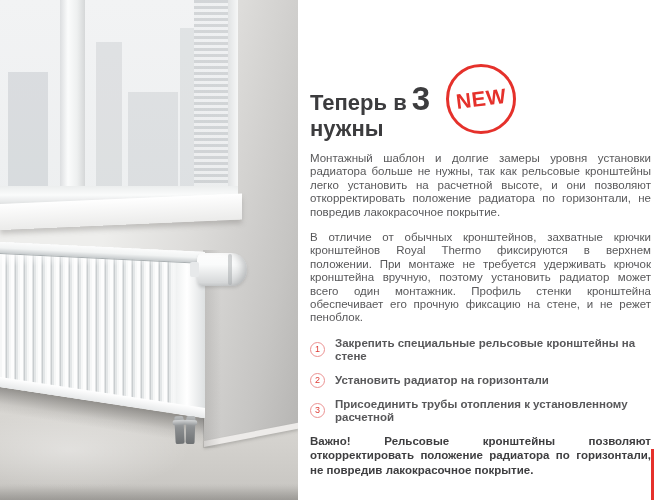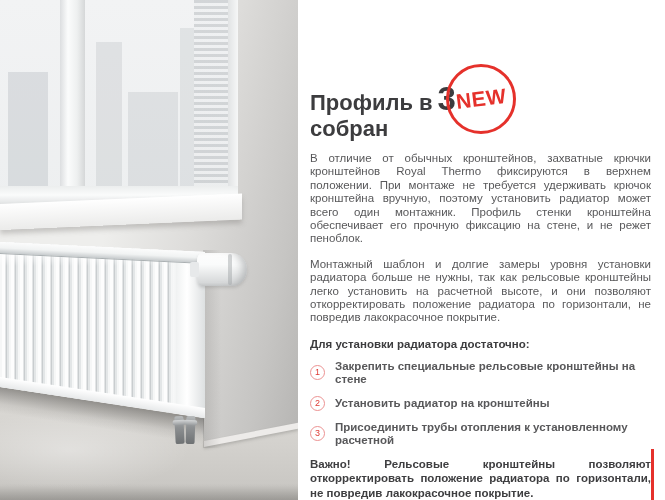--- a/index.html
+++ b/index.html
@@ -124,37 +124,36 @@
       <div class="rad-top"></div>
       <div class="rad-bottomband"></div>
     </div>
     <div class="valve"></div>
     <div class="bvalve bv1"></div>
     <div class="bvalve bv2"></div>
   </div>
 
   <div class="content">
     <h1 class="title">
-      <span class="title-line"><span>Профиль в</span><span class="title-big">3</span></span>
-      <span class="title-line">собран</span>
+      <span class="title-line"><span>Теперь в</span><span class="title-big">3</span></span>
+      <span class="title-line">нужны</span>
     </h1>
 
+    <p class="para">Монтажный шаблон и долгие замеры уровня установки радиатора больше не нужны, так как рельсовые кронштейны легко установить на расчетной высоте, и они позволяют откорректировать положение радиатора по горизонтали, не повредив лакокрасочное покрытие.</p>
     <p class="para">В отличие от обычных кронштейнов, захватные крючки кронштейнов Royal Thermo фиксируются в верхнем положении. При монтаже не требуется удерживать крючок кронштейна вручную, поэтому установить радиатор может всего один монтажник. Профиль стенки кронштейна обеспечивает его прочную фиксацию на стене, и не режет пеноблок.</p>
-    <p class="para">Монтажный шаблон и долгие замеры уровня установки радиатора больше не нужны, так как рельсовые кронштейны легко установить на расчетной высоте, и они позволяют откорректировать положение радиатора по горизонтали, не повредив лакокрасочное покрытие.</p>
 
-    <p class="subhead">Для установки радиатора достаточно:</p>
 
     <div class="steps">
       <div class="step">
         <span class="step-num">1</span>
         <span class="step-text">Закрепить специальные рельсовые кронштейны на стене</span>
       </div>
       <div class="step">
         <span class="step-num">2</span>
-        <span class="step-text">Установить радиатор на кронштейны</span>
+        <span class="step-text">Установить радиатор на горизонтали</span>
       </div>
       <div class="step">
         <span class="step-num">3</span>
         <span class="step-text">Присоединить трубы отопления к установленному расчетной</span>
       </div>
     </div>
 
     <p class="important">Важно! Рельсовые кронштейны позволяют откорректировать положение радиатора по горизонтали, не повредив лакокрасочное покрытие.</p>
   </div>
 

